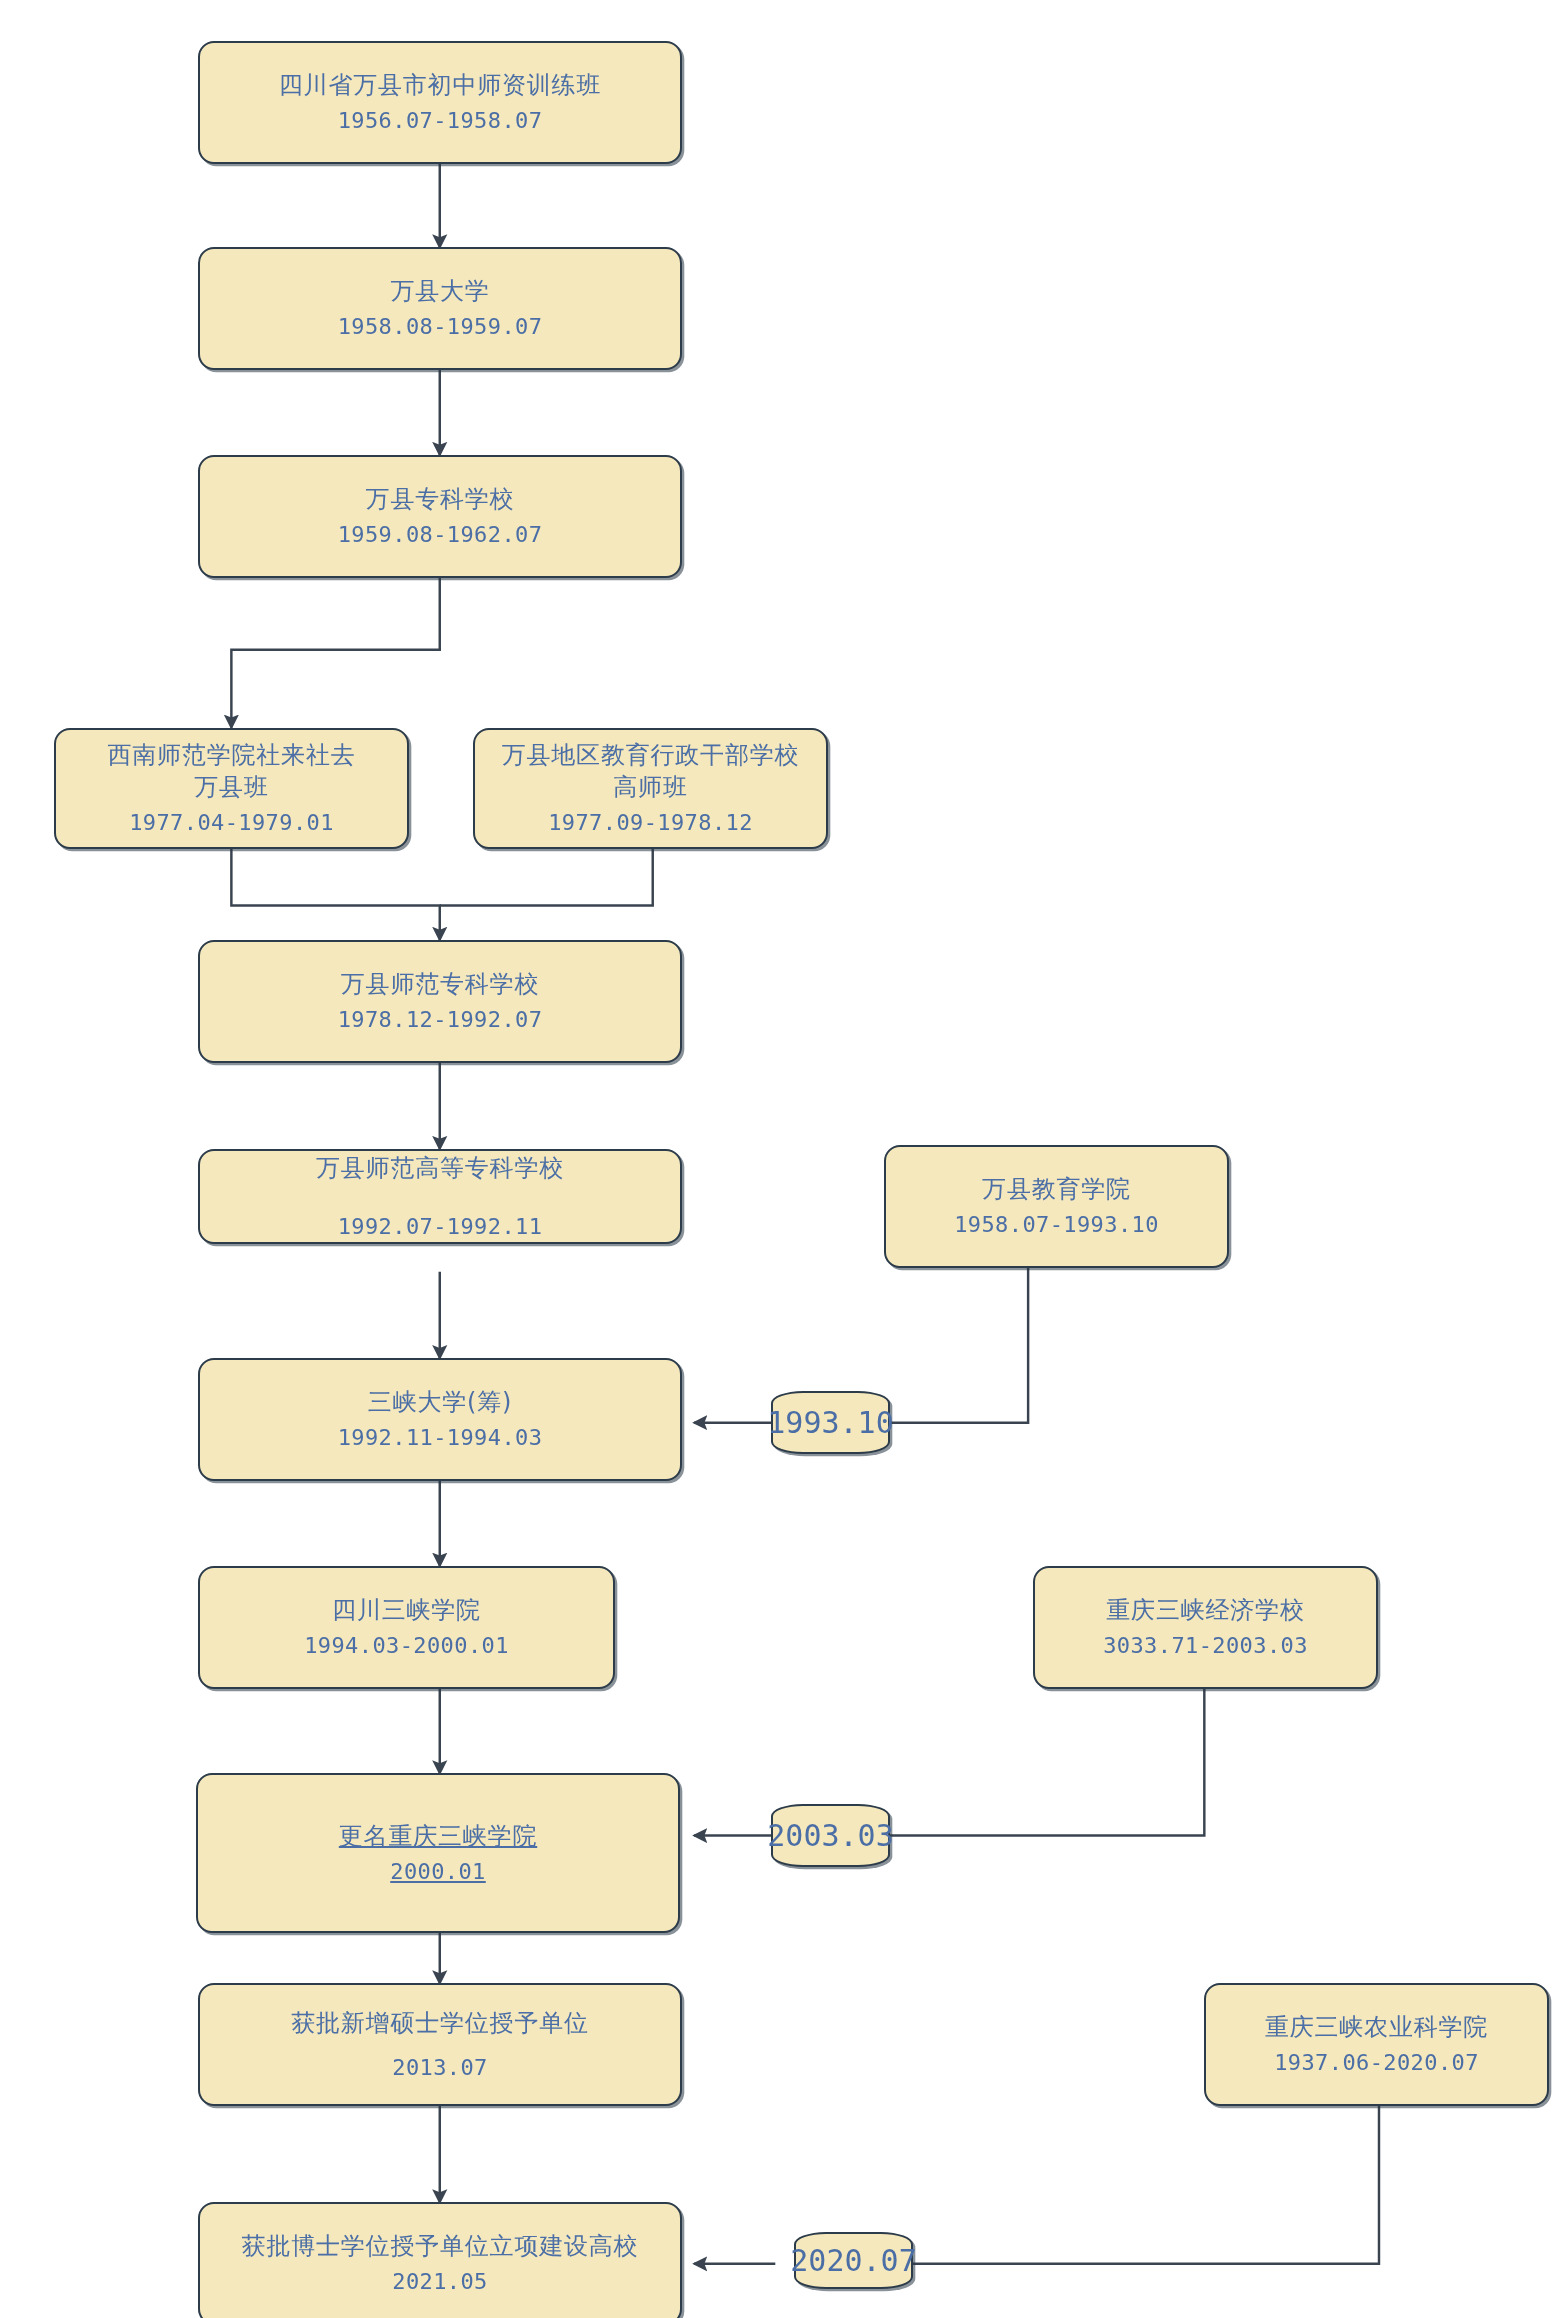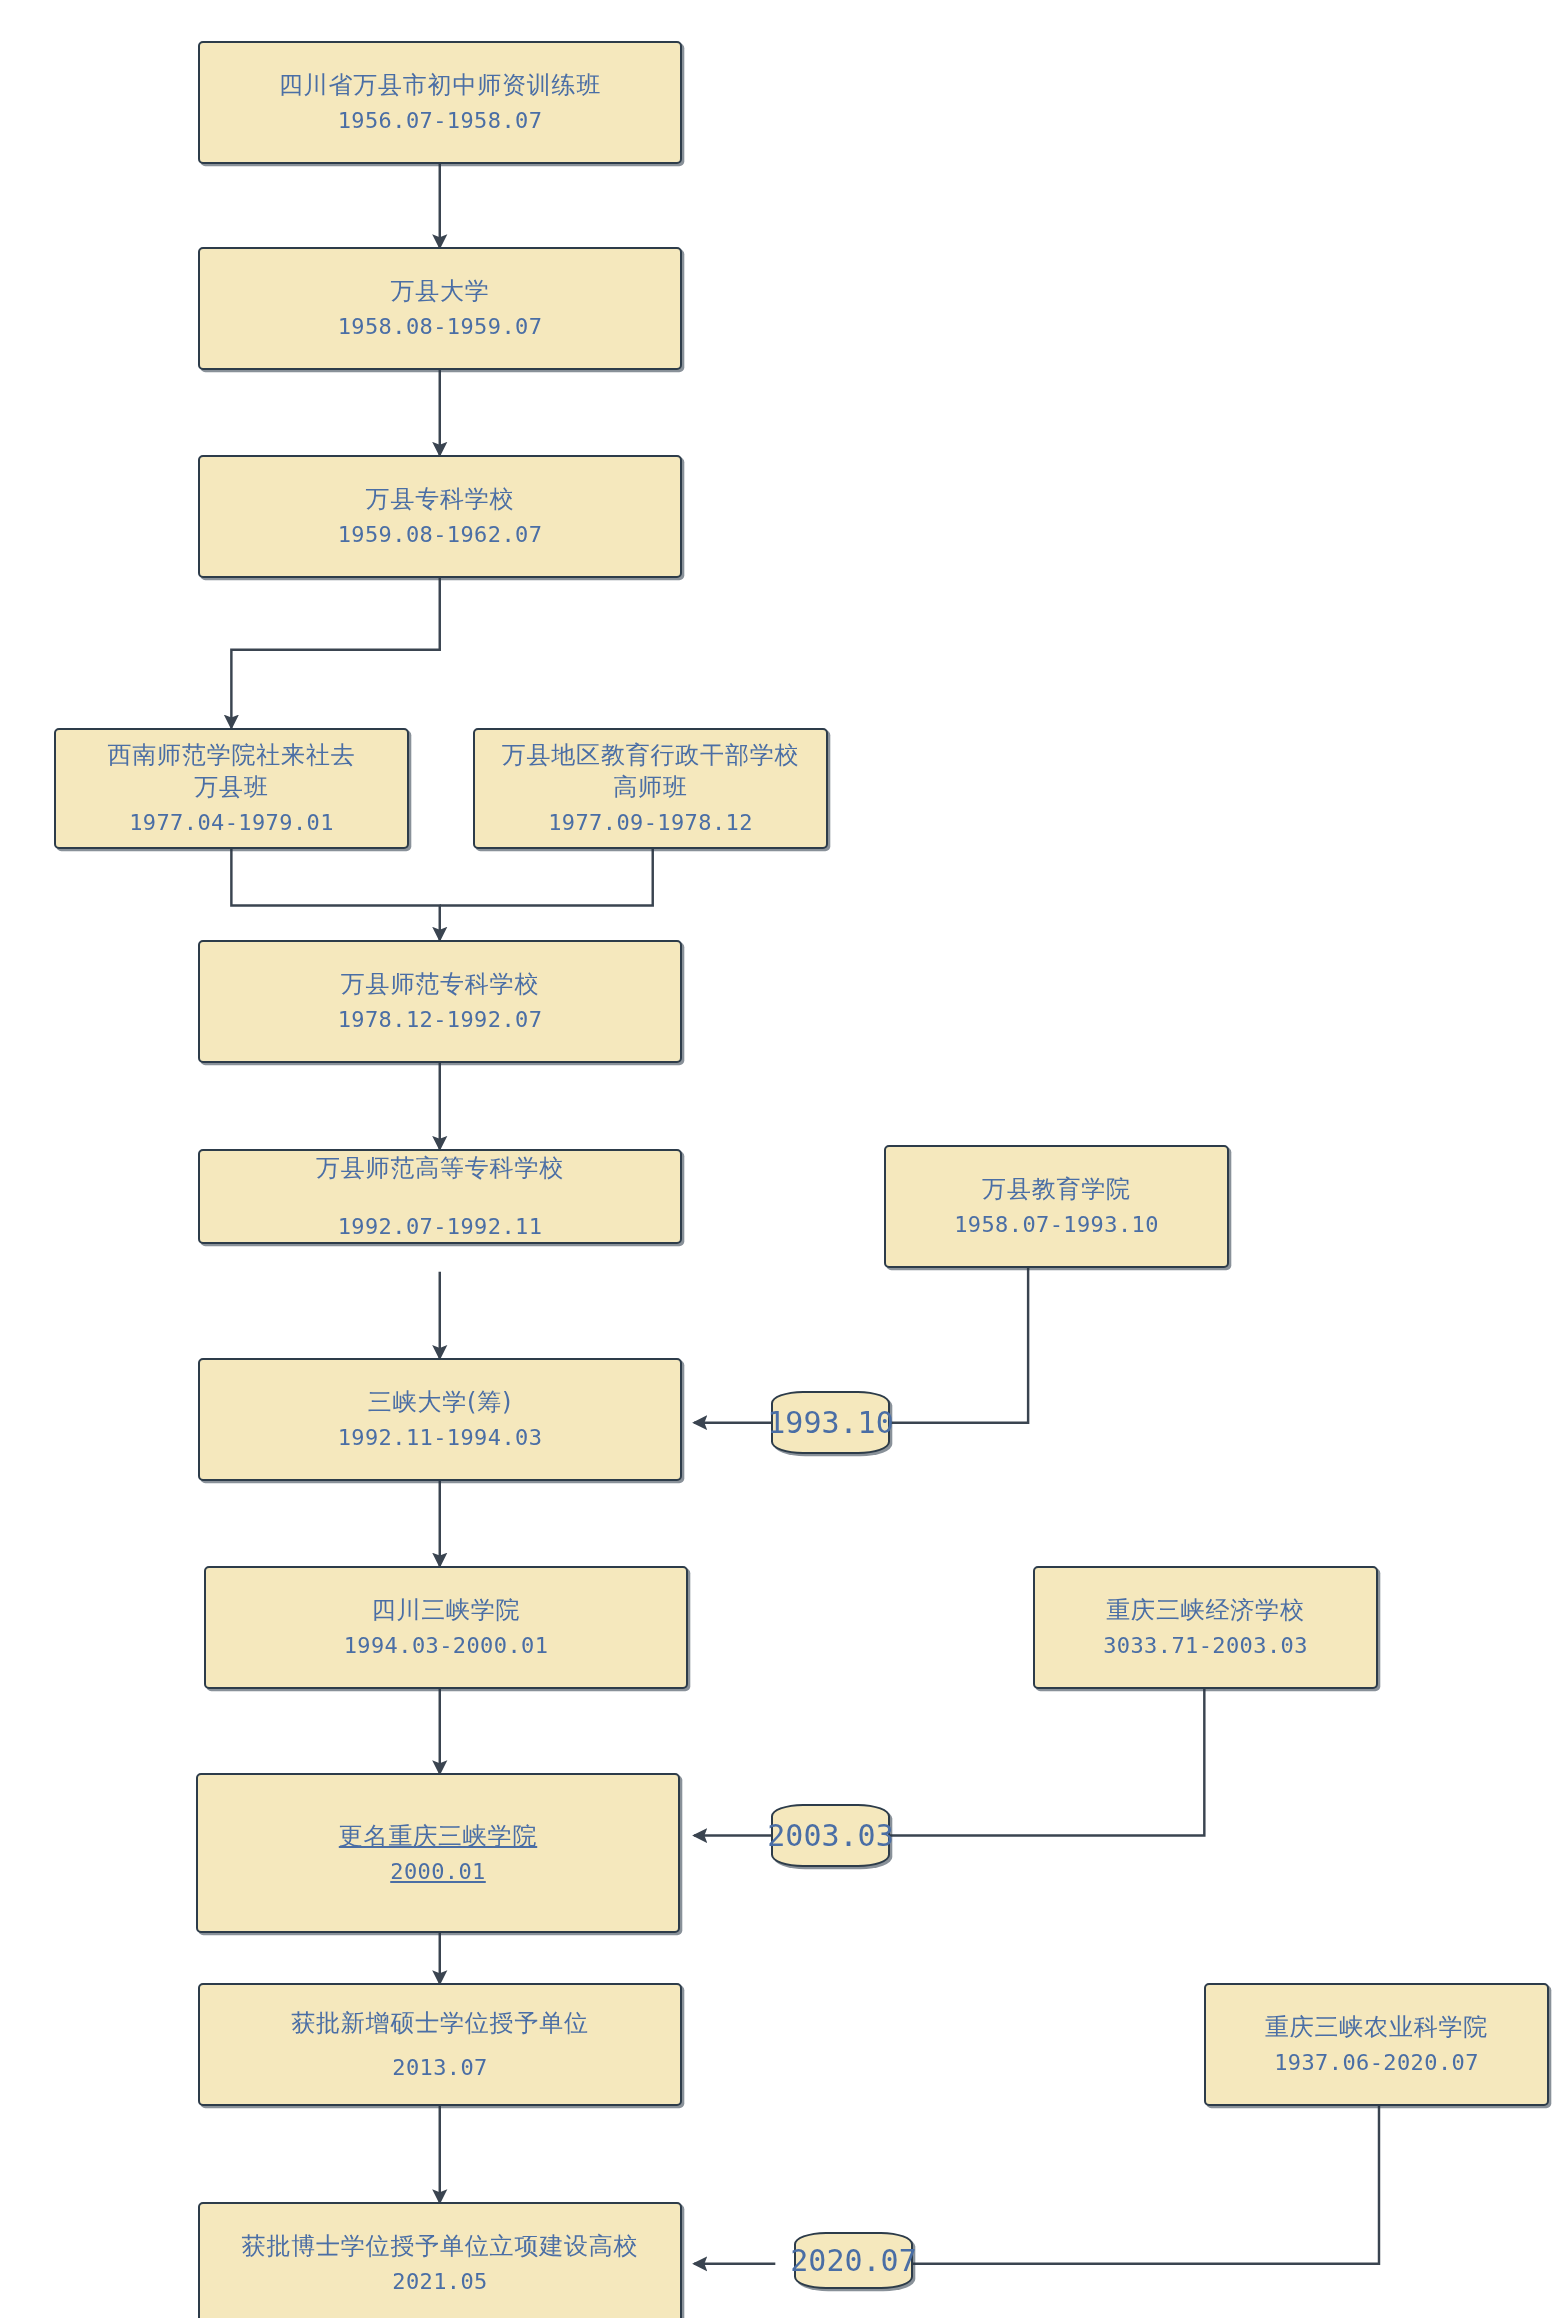--- a/index.html
+++ b/index.html
@@ -23,21 +23,21 @@
     top: 0;
     width: 1569px;
     height: 2319px;
     pointer-events: none;
   }
   .node {
     position: absolute;
     box-sizing: border-box;
     background: #f5e8bd;
     border: 2.3px solid #2d3c4a;
-    border-radius: 5px;
+    border-radius: 16px;
     box-shadow: 2.3px 2.3px 0 0 rgba(40,55,70,0.55);
     color: #4a6ea5;
     display: flex;
     flex-direction: column;
     align-items: center;
     justify-content: center;
     text-align: center;
     line-height: 1.35;
     z-index: 2;
   }
@@ -155,21 +155,21 @@
   <div class="node" style="left:856px; top:1145px; width:345px; height:123px;margin-left:28px;">
     <div class="title">万县教育学院</div>
     <div class="period">1958.07-1993.10</div>
   </div>
 
   <div class="node" style="left:198px; top:1358px; width:484px; height:123px;">
     <div class="title">三峡大学(筹)</div>
     <div class="period">1992.11-1994.03</div>
   </div>
 
-  <div class="node" style="left:204px; top:1566px; width:484px; height:123px;">
+  <div class="node" style="left:198px; top:1566px; width:417px; height:123px;">
     <div class="title">四川三峡学院</div>
     <div class="period">1994.03-2000.01</div>
   </div>
 
   <div class="node" style="left:1033px; top:1566px; width:345px; height:123px;">
     <div class="title">重庆三峡经济学校</div>
     <div class="period">3033.71-2003.03</div>
   </div>
 
   <div class="node" style="left:196px; top:1773px; width:484px; height:160px;text-decoration:underline;">

